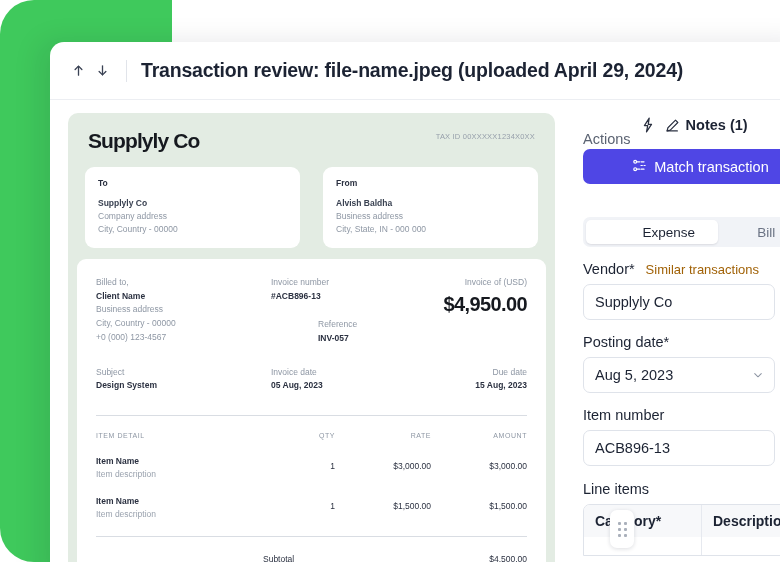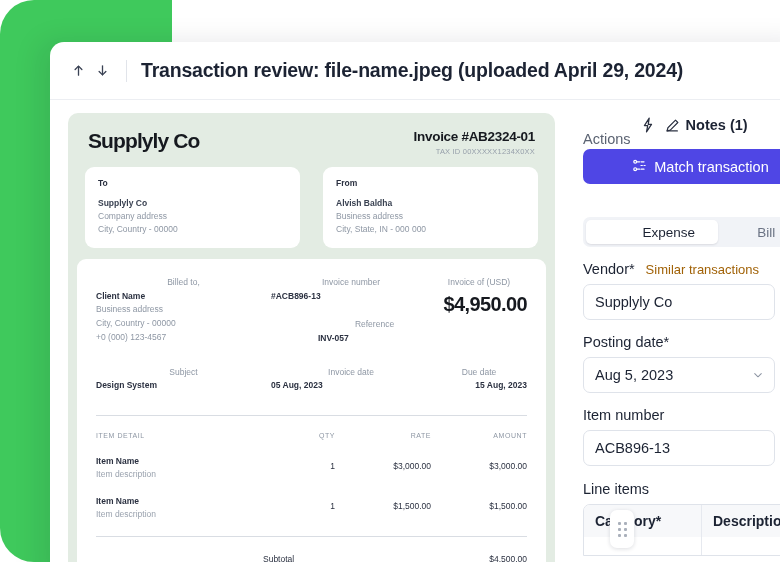--- a/index.html
+++ b/index.html
@@ -181,21 +181,20 @@
     display: flex;
   }
   .col-billed { width: 175px; }
   .col-invnum { width: 160px; }
   .col-amount { flex: 1; text-align: right; }
 
   .muted-label {
     font-size: 8.5px;
     color: #8e97a4;
     line-height: 1.6;
-    text-align: center;
   }
   .strong-val {
     font-size: 8.5px;
     font-weight: 700;
     color: #2b3141;
     line-height: 1.6;
   }
   .plain-val {
     font-size: 8.5px;
     color: #8e97a4;
@@ -507,21 +506,20 @@
     </div>
 
     <div id="window-body">
 
       <div id="invoice-pane">
         <div id="invoice-card">
 
           <div id="invoice-brandbar">
             <div id="invoice-logo">Supplyly Co</div>
             <div id="invoice-meta">
-              <div id="invoice-number">Invoice #AB2324-01</div>
               <div id="invoice-taxid">TAX ID 00XXXXX1234X0XX</div>
             </div>
           </div>
 
           <div id="party-row">
             <div class="party-box">
               <div class="party-label">To</div>
               <div class="party-name">Supplyly Co</div>
               <div class="party-line">Company address</div>
               <div class="party-line">City, Country - 00000</div>

